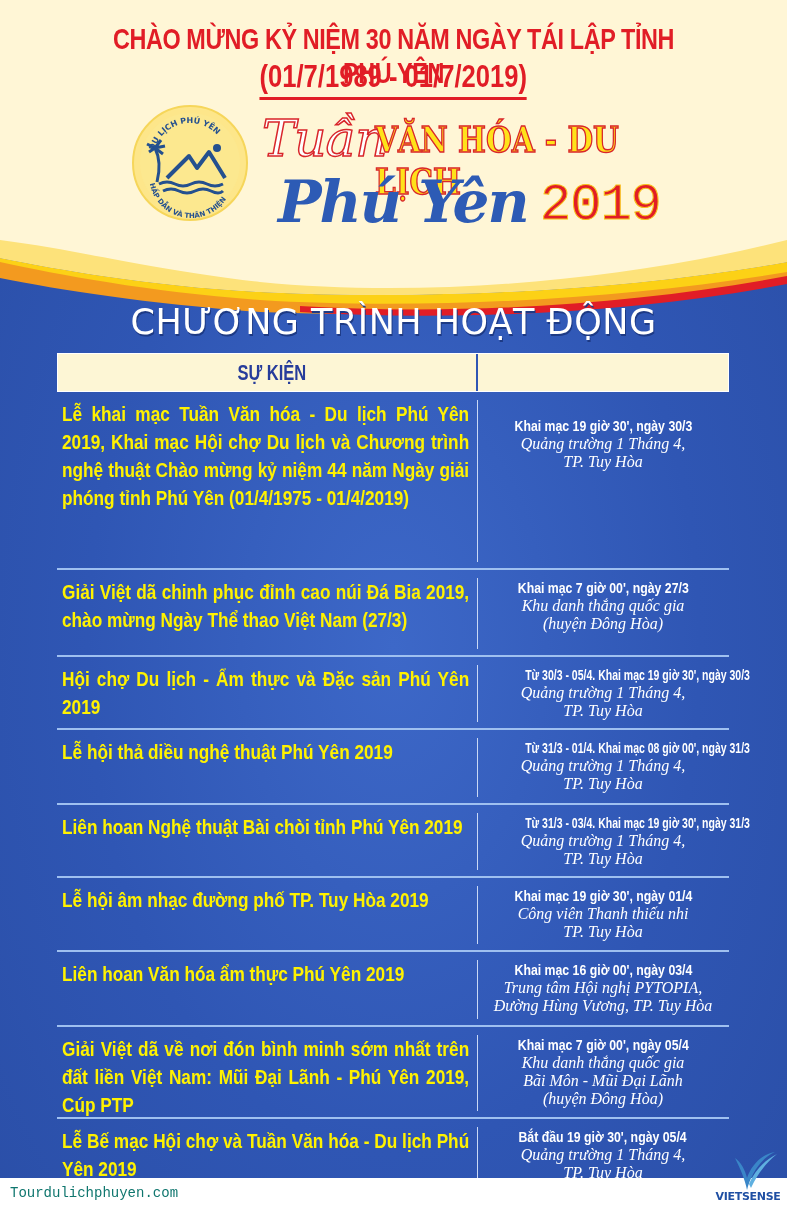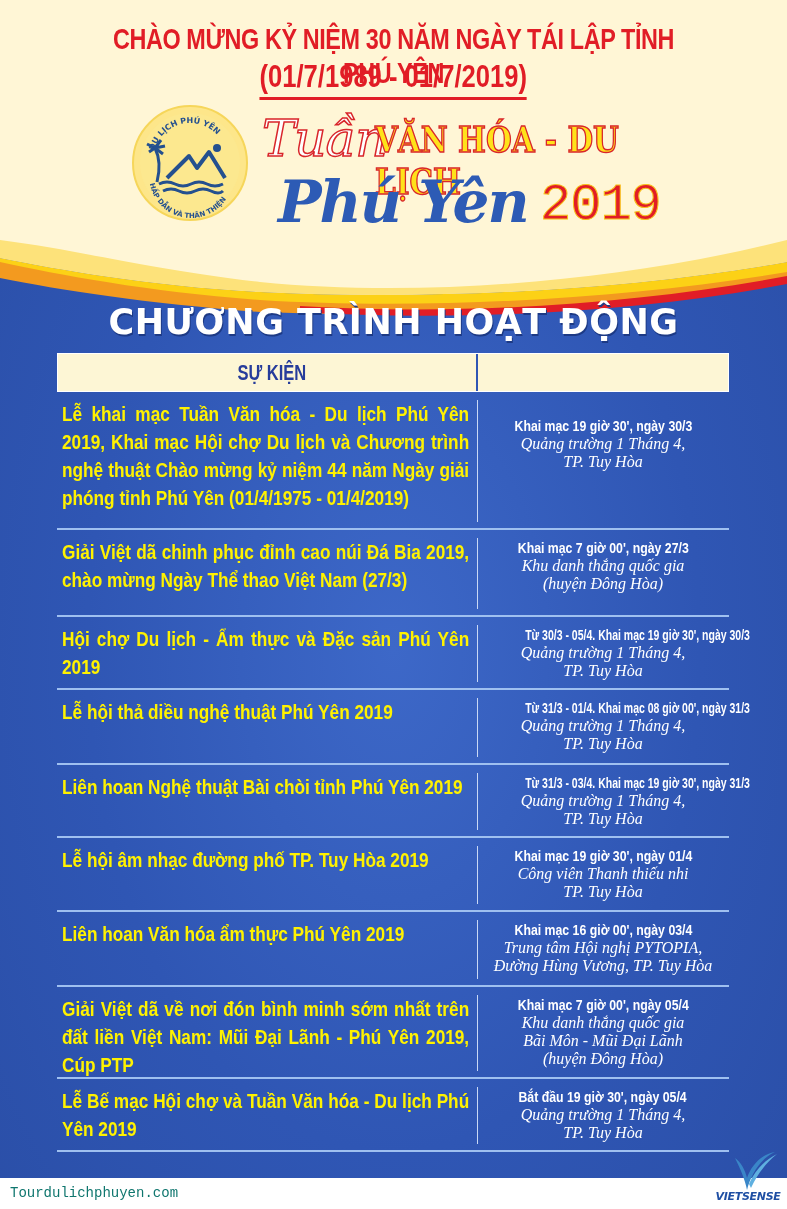--- a/index.html
+++ b/index.html
@@ -47,21 +47,21 @@
     color: #2d5bb5; letter-spacing: -2px;
   }
   .year {
     position: absolute; left: 540px; top: 176px; z-index: 3;
     font-family: Liberation Mono, monospace; font-size: 52px; color: #e11d26;
     -webkit-text-stroke: 1px #f7c21b; letter-spacing: -1px;
   }
 
   .section-title {
     position: absolute; left: 0; top: 302px; width: 787px; text-align: center; z-index: 3;
-    font-family: "DejaVu Sans", sans-serif; font-weight: bold; font-size: 35px; color: #ffffff;
+    font-family: "DejaVu Sans", sans-serif; font-weight: normal; font-size: 35px; color: #ffffff;
     letter-spacing: 0.5px; text-shadow: 1px 2px 0 #1d3a85;
   }
 
   .table { position: absolute; left: 57px; top: 353px; width: 672px; z-index: 3; }
   .thead { display: flex; height: 39px; background: #fdf6d5; border: 1px solid #ffffff; }
   .thead .th {
     display: flex; align-items: center; justify-content: center;
     font-family: "Liberation Sans", sans-serif; font-weight: bold; font-size: 22px; color: #263c9b; padding-left: 9px;
   }
   .thead .th span { display: inline-block; transform: scaleX(0.75); }
@@ -92,21 +92,20 @@
 
   .footer-text {
     position: absolute; left: 10px; top: 1185px; z-index: 3;
     font-family: Liberation Mono, monospace; font-size: 14px; color: #0f766e;
   }
   .brand { position: absolute; left: 713px; top: 1148px; width: 70px; height: 60px; z-index: 4; }
   .brand-text {
     position: absolute; left: 0; top: 42px; width: 70px; text-align: center;
     font-family: "DejaVu Sans", sans-serif; font-weight: bold; font-size: 11px; color: #1f4fa3;
     letter-spacing: -0.3px;
-    font-style: italic;
   }
 </style>
 </head>
 <body>
 
 <div class="poster">
 
   <svg class="header-bg" viewBox="0 0 787 320" preserveAspectRatio="none">
     <path d="M0 0 H787 V262 C620 292 420 300 260 292 C150 286 60 270 0 258 Z" fill="#fff6d6"></path>
     <path d="M0 258 C60 270 150 286 260 292 C420 300 620 292 787 262 L787 280 C620 306 420 316 260 308 C150 302 60 288 0 275 Z" fill="#fcd116"></path>
@@ -142,21 +141,21 @@
 
   <div class="section-title">CHƯƠNG TRÌNH HOẠT ĐỘNG</div>
 
   <div class="table">
     <div class="thead">
       <div class="th th-event">
           <span>SỰ KIỆN</span>
         </div>
     </div>
 
-    <div class="row" style="height:138px">
+    <div class="row" style="height:178px">
       <div class="cell-event">
           <span class="ev">Lễ khai mạc Tuần Văn hóa - Du lịch Phú Yên 2019, Khai mạc Hội chợ Du lịch và Chương trình nghệ thuật Chào mừng kỷ niệm 44 năm Ngày giải phóng tỉnh Phú Yên (01/4/1975 - 01/4/2019)</span>
         </div>
       <div class="cell-time">
         <span class="t-main" style="margin-top:16px"><span>Khai mạc 19 giờ 30', ngày 30/3</span></span>
         <span class="t-sub">Quảng trường 1 Tháng 4,</span>
         <span class="t-sub">TP. Tuy Hòa</span>
       </div>
     </div>
 

